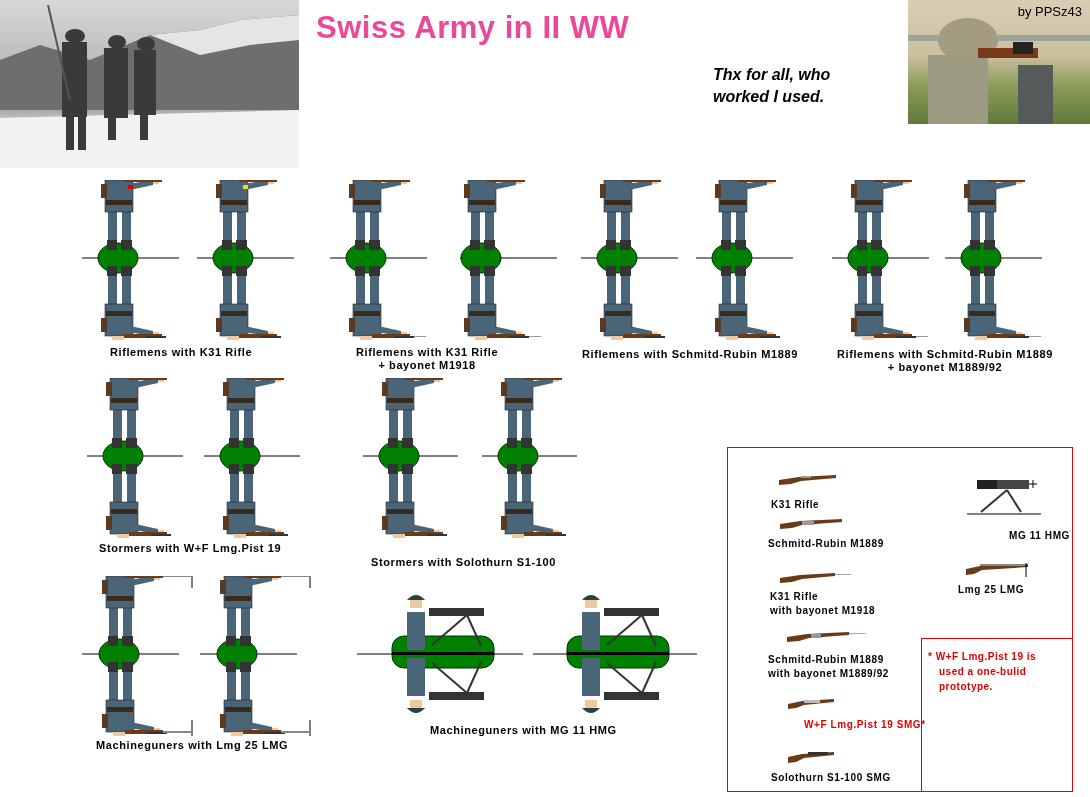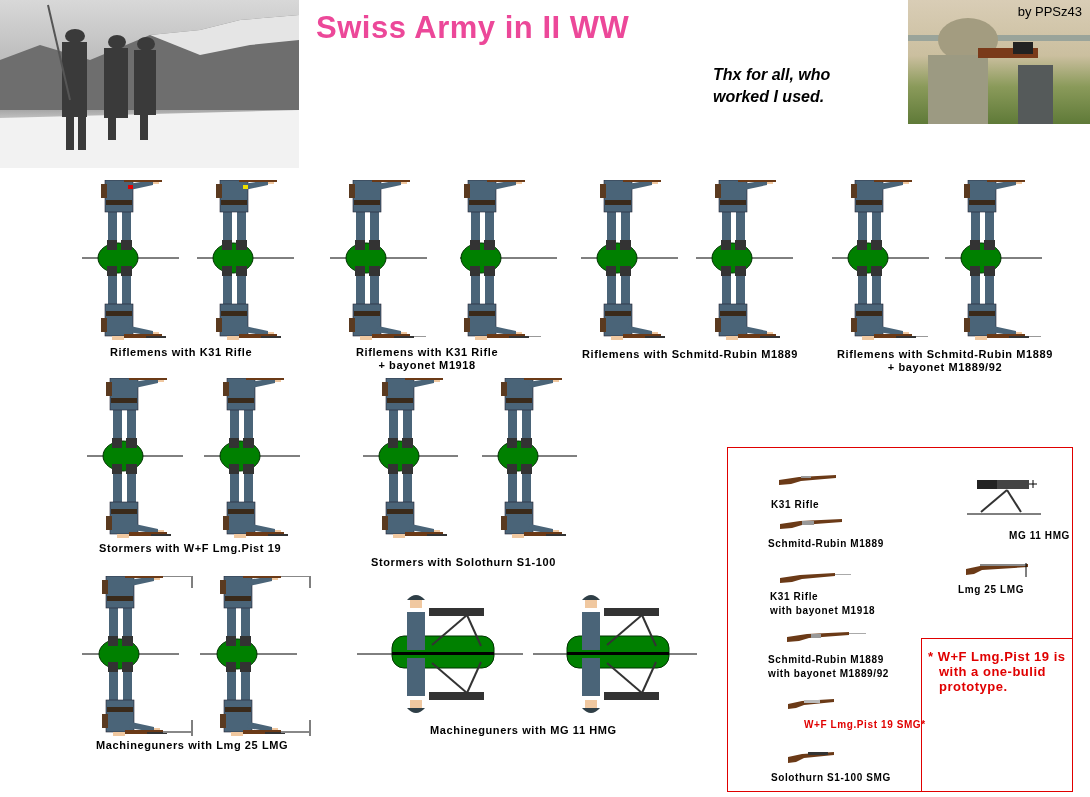--- a/index.html
+++ b/index.html
@@ -5,21 +5,21 @@
   html, body { margin:0; padding:0; background:#ffffff; }
   body { width:1090px; height:797px; position:relative; overflow:hidden; font-family:"Liberation Sans", sans-serif; }
   .abs { position:absolute; }
   .title { left:316px; top:10px; font-size:31px; font-weight:bold; color:#ec4899; letter-spacing:0.5px; }
   .thanks { left:713px; top:64px; font-size:16px; font-weight:bold; line-height:22px; color:#000;font-style:italic; }
   .photo { overflow:hidden; }
   .byline { right:8px; top:4px; font-size:13px; font-weight:normal; color:#000;margin-left:32px; }
   .caption { font-size:11px; font-weight:bold; color:#000; text-align:center; letter-spacing:0.6px; line-height:13px; white-space:nowrap; }
   .legend-box { left:727px; top:447px; width:344px; height:343px; border:1px solid #e00000; }
   .note-box { left:921px; top:638px; width:150px; height:152px; border:1px solid #e00000; }
-  .note-text { color:#e00000; font-size:13px; font-weight:bold; letter-spacing:0.5px; line-height:15px; padding:10px 0 0 6px; }
+  .note-text { color:#e00000; font-size:10px; font-weight:bold; letter-spacing:0.5px; line-height:15px; padding:10px 0 0 6px; }
   .leg-label { font-size:10px; font-weight:bold; letter-spacing:0.6px; line-height:14px; white-space:nowrap; color:#000; }
   .leg-label.red { color:#e00000; }
   svg { display:block; }
 </style>
 </head>
 <body>
 
 <svg width="0" height="0" style="position:absolute">
   <defs>
 
@@ -398,16 +398,16 @@
 <svg class="abs" style="left:966px;top:561px;" width="64" height="22">
   <path d="M0 8 L14 5 L62 3 L62 6 L16 9 L8 13 L0 14 Z" fill="#6b3a17"></path>
     <rect x="14" y="3" width="46" height="2" fill="#888"></rect>
   <line x1="60" y1="2" x2="60" y2="16" stroke="#000"></line>
 </svg>
 <div class="abs leg-label" style="left:958px;top:583px;">Lmg 25 LMG</div>
 
 <div class="abs note-box">
   <div class="note-text">
     <div>* W+F Lmg.Pist 19 is</div>
-    <div style="padding-left:11px;">with a one-bulid</div>
+    <div style="padding-left:11px;">used a one-bulid</div>
     <div style="padding-left:11px;">prototype.</div>
   </div>
 </div>
 
 </body></html>

